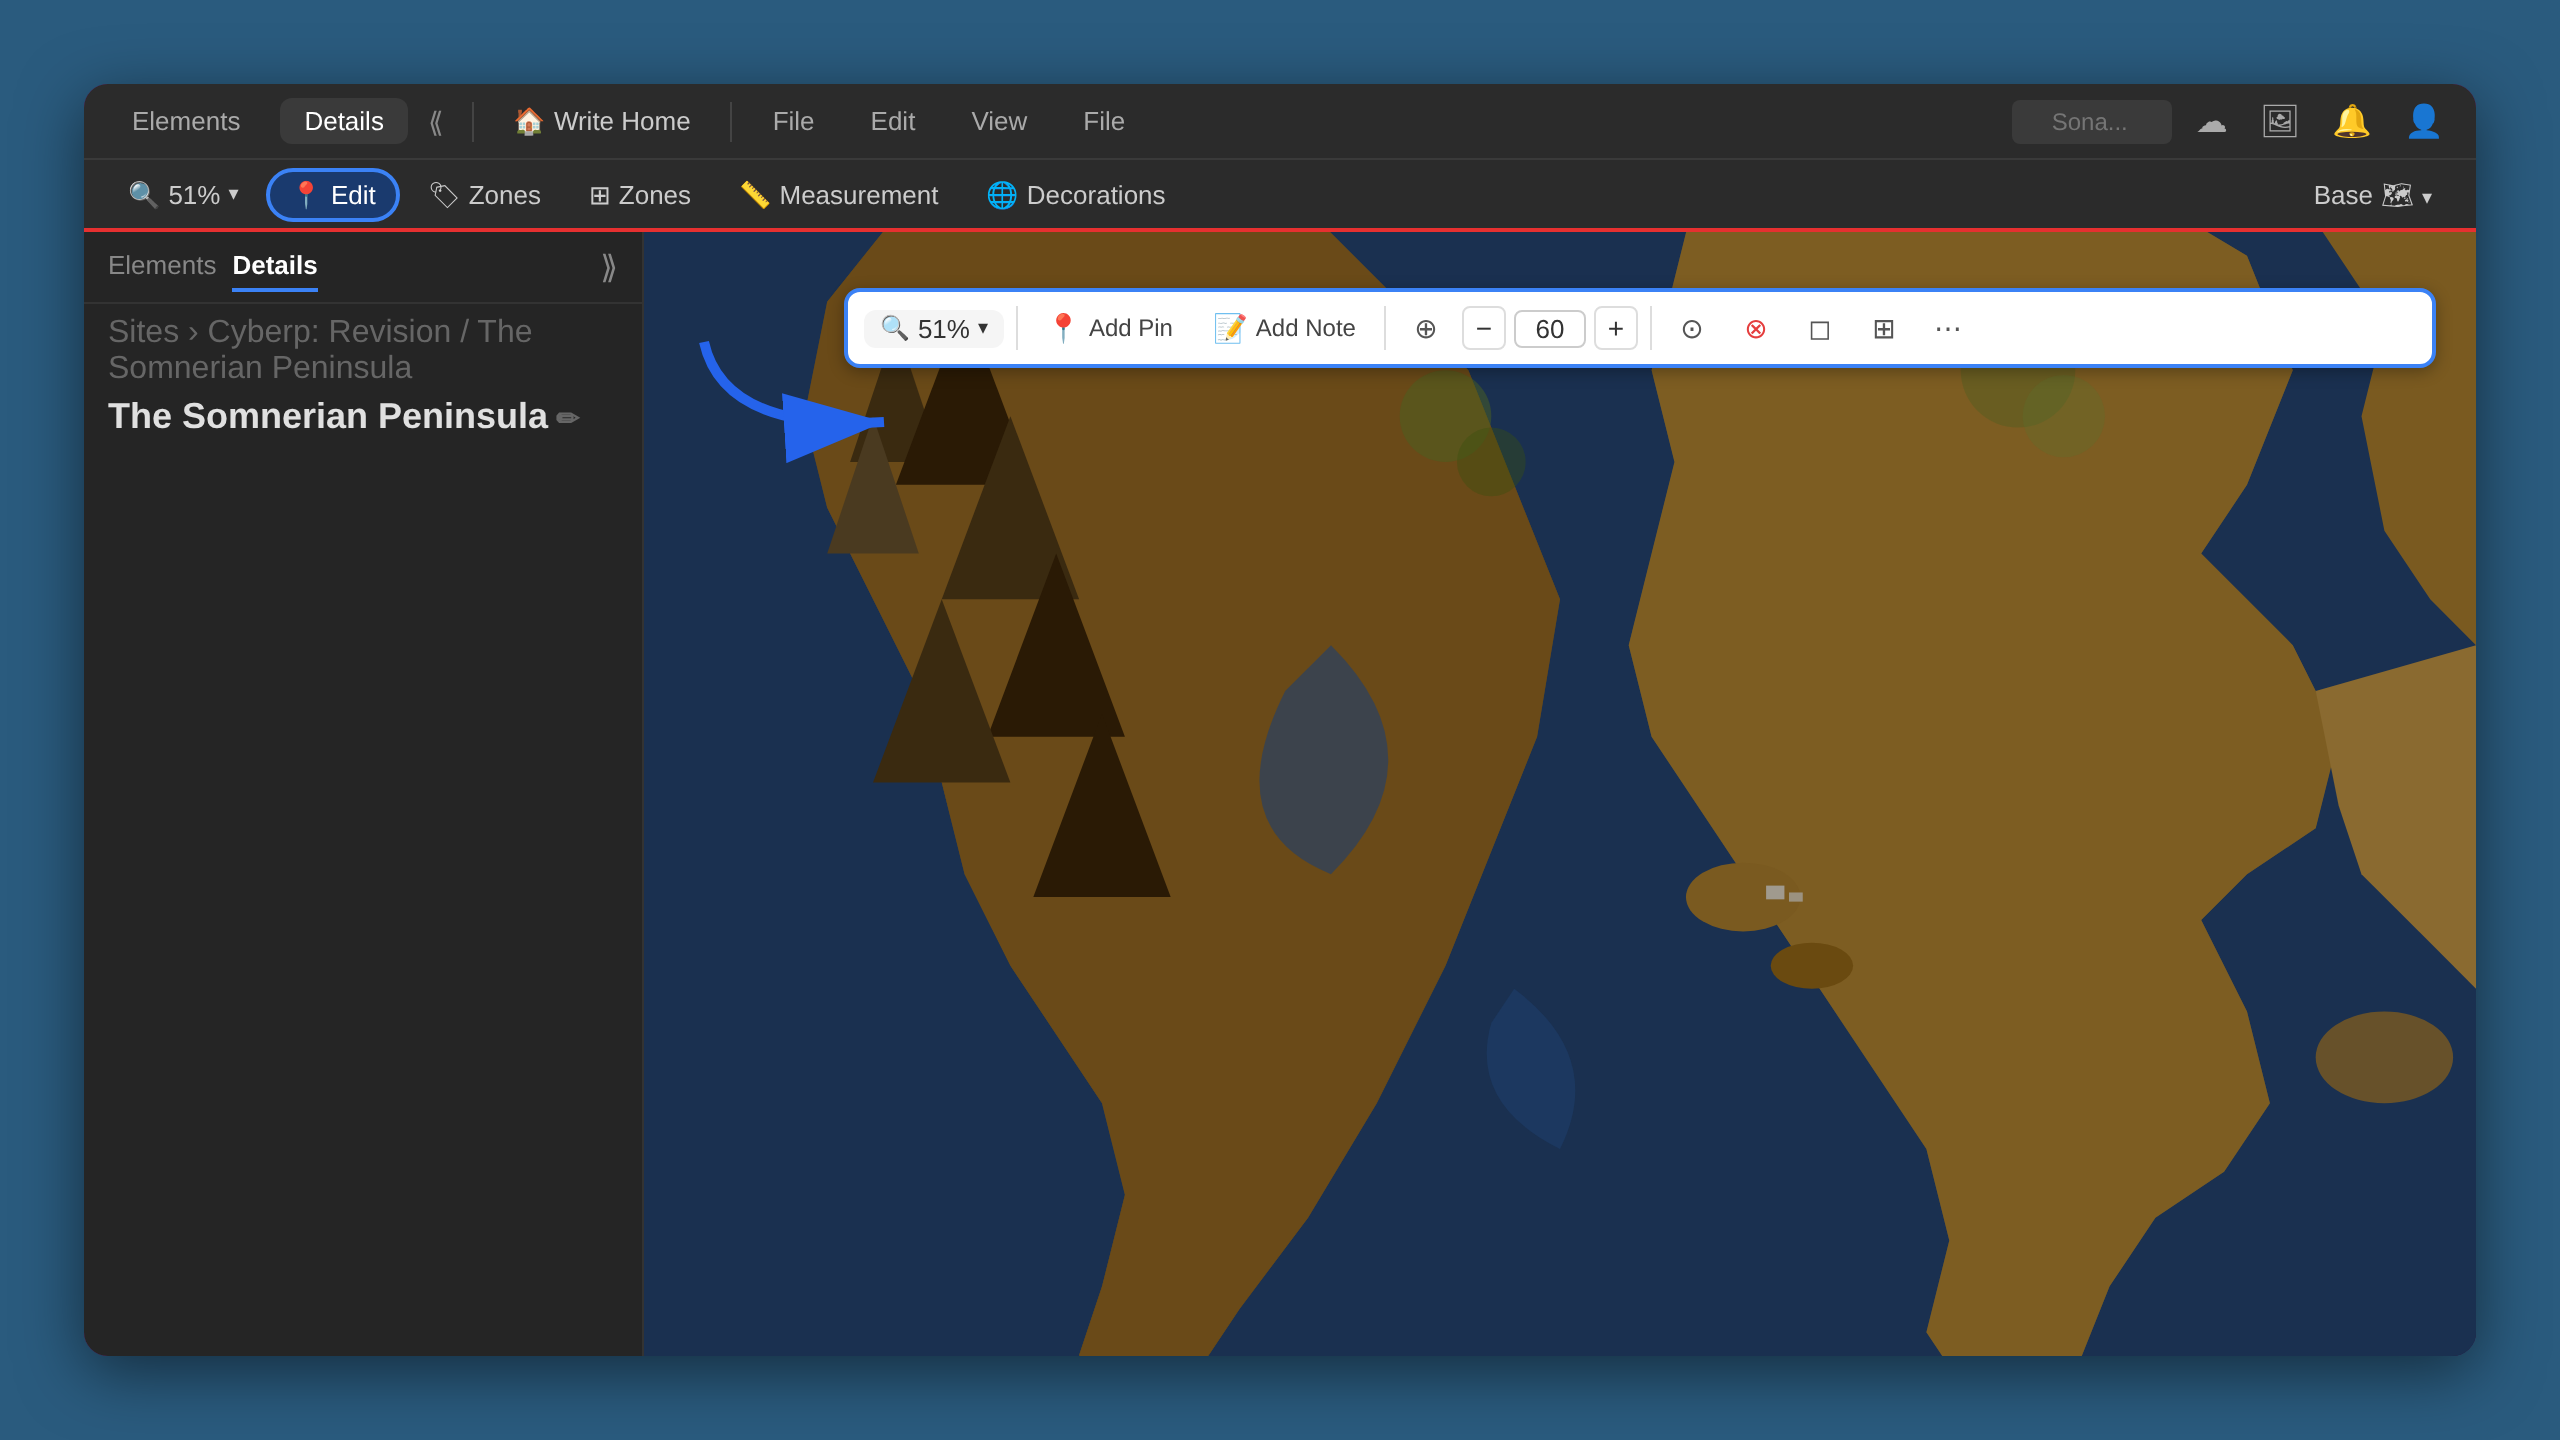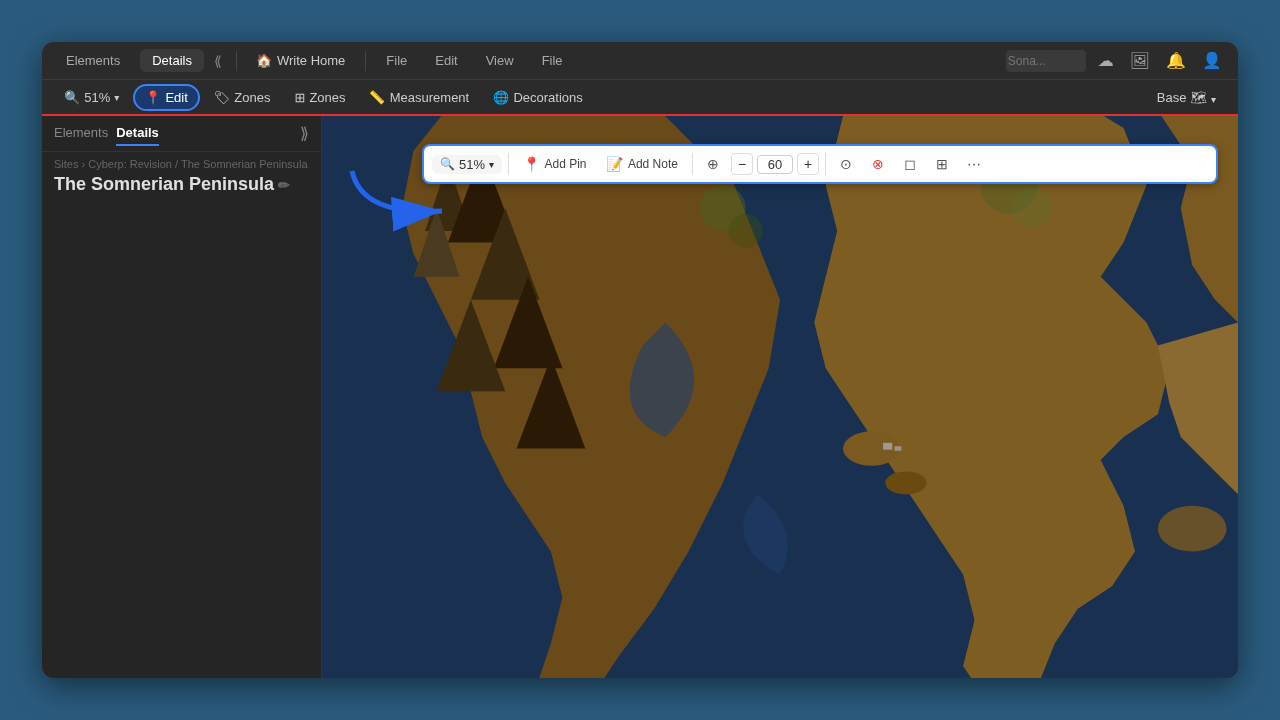--- a/index.html
+++ b/index.html
@@ -75,21 +75,21 @@
       color: #aaa;
       cursor: pointer;
       font-size: 16px;
       padding: 4px;
     }
 
     .nav-search {
       background: #3a3a3a;
       border: none;
       border-radius: 4px;
-      padding: 4px 2px;
+      padding: 4px 20px;
       color: #aaa;
       font-size: 12px;
       width: 80px;
     }
 
     
     .map-toolbar {
       background: #2b2b2b;
       height: 36px;
       display: flex;
@@ -174,21 +174,21 @@
     }
 
     .sidebar-close {
       color: #888;
       cursor: pointer;
       font-size: 16px;
     }
 
     .sidebar-breadcrumb {
       padding: 6px 12px 0;
-      font-size: 11px;
+      font-size: 16px;
       color: #666;
     }
 
     .sidebar-title {
       padding: 4px 12px 8px;
       font-size: 18px;
       font-weight: 700;
       color: #e0e0e0;
       display: flex;
       align-items: center;

